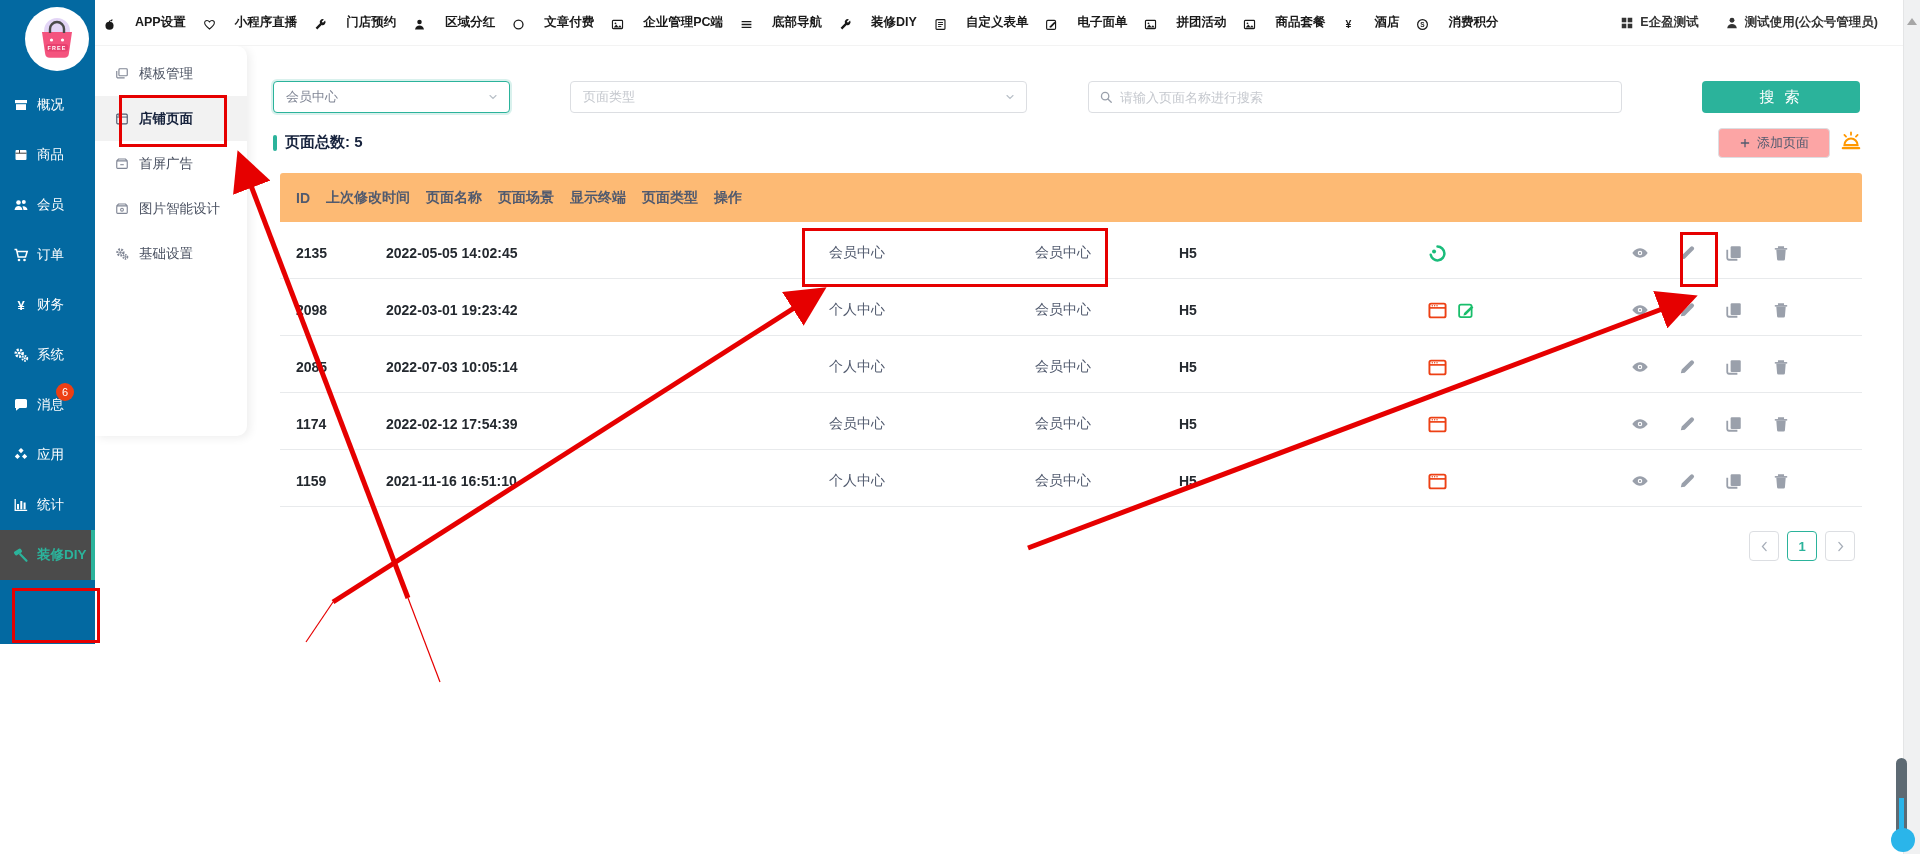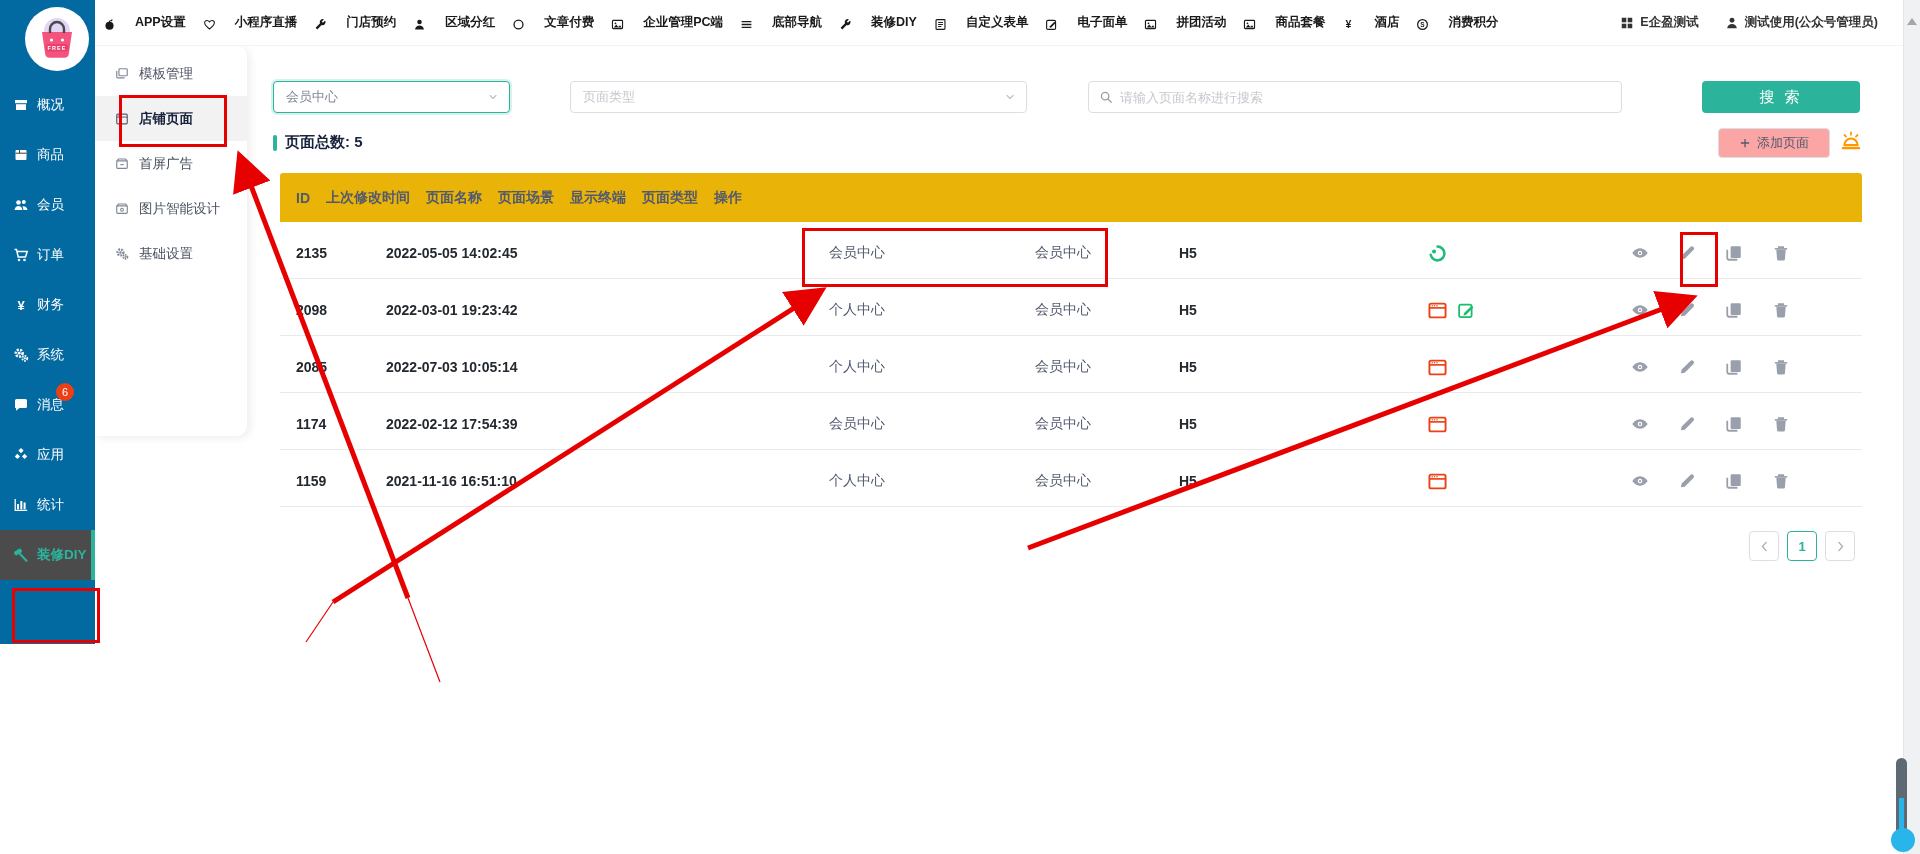--- a/index.html
+++ b/index.html
@@ -50,21 +50,21 @@
   
   .summary{position:absolute;left:273px;top:133px;display:flex;align-items:center;gap:8px;}
   .summary .bar{width:4px;height:16px;background:var(--accent);border-radius:2px;}
   .summary .txt{font-size:15px;font-weight:bold;color:#17233d;}
   .btn-add{position:absolute;left:1718px;top:128px;width:112px;height:30px;background:#fca5a5;border:1px solid #dcdee2;border-radius:4px;display:flex;align-items:center;justify-content:center;gap:6px;font-size:13px;color:#515a6e;cursor:pointer;font-family:inherit;}
   .btn-add .i{font-size:12px;color:#515a6e;}
   .bell{position:absolute;left:1840px;top:130px;font-size:22px;color:var(--bell);cursor:pointer;}
 
   
   .table{position:absolute;left:280px;top:173px;width:1582px;}
-  .thead{display:flex;height:49px;background:#eab308;align-items:center;border-radius:3px 3px 0 0;}
+  .thead{display:flex;height:49px;background:#fdba74;align-items:center;border-radius:3px 3px 0 0;}
   .th{font-size:14px;font-weight:700;color:#515a6e;padding-left:16px;}
   .tr{display:flex;height:57px;align-items:center;border-bottom:1px solid #e8eaec;background:#fff;}
   .td{font-size:14px;color:#515a6e;padding-left:16px;display:flex;align-items:center;margin-top:6px;}
   .c0{width:90px;}  .c1{width:443px;} .c2{width:206px;} .c3{width:144px;}
   .c4{width:249px;} .c5{width:203px;} .c6{width:247px;}
   .td.c0,.td.c1,.td.c4{font-weight:700;color:#24292f;}
   .types{gap:10px;font-size:19px;}
   .acts{gap:29px;font-size:18px;color:#9aa0ab;}
   .acts .i{cursor:pointer;}
   [data-icon-name="green-swirl"]{color:#1abc7b;}

